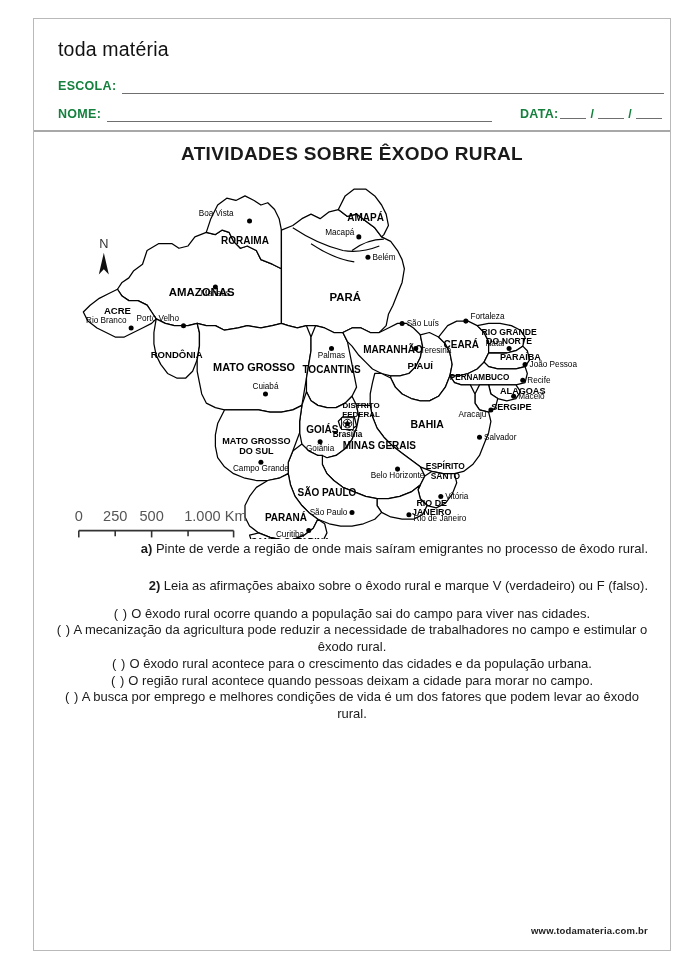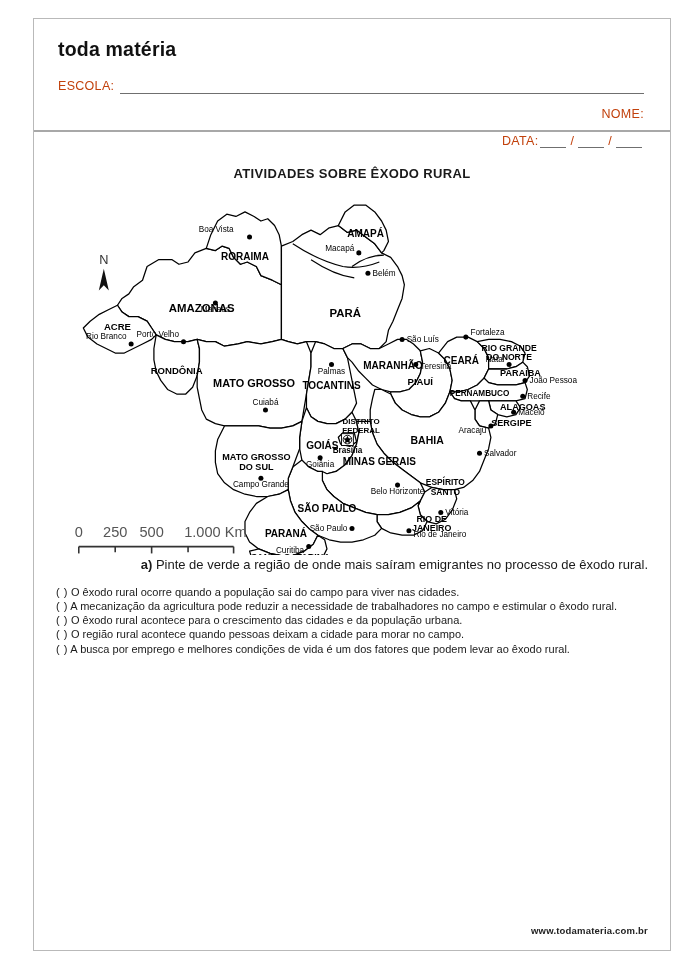--- a/index.html
+++ b/index.html
@@ -28,68 +28,69 @@
   #header {
     position: relative;
     height: 113px;
     border-bottom: 2px solid #a8a8a8;
     padding: 0 24px;
   }
   #logo {
     position: absolute;
     left: 24px; top: 19px;
     font-size: 19.5px;
-    font-weight: bold;
+    font-weight: normal;
     letter-spacing: 0.2px;
     color: #111;
   }
   .field-row {
     position: absolute;
-    left: 24px; right: 26px;
+    left: 24px; right: 6px;
     display: flex;
     align-items: flex-end;
     font-size: 12.5px;
     letter-spacing: 0.3px;
-    color: #c2410c;
+    color: #15803d;
+    font-weight: bold;
   }
   #row-escola { top: 60px; }
-  #row-nome   { top: 88px; flex-direction: column; }
+  #row-nome   { top: 88px; }
   .field-label { white-space: nowrap; padding-bottom: 1px; }
   .rule {
     flex: 1 1 auto;
     border-bottom: 1px solid #6f6f6f;
     margin-left: 6px;
     height: 12px;
   }
   #data-group {
     display: flex;
-    align-items: center;
+    align-items: flex-start;
     margin-left: 28px;
     white-space: nowrap;
   }
   .blank {
     display: inline-block;
     width: 26px;
     border-bottom: 1px solid #6f6f6f;
     height: 12px;
     margin: 0 2px;
   }
   .slash { padding: 0 2px 1px; font-size: 12.5px; }
 
   
   #content {
     position: relative;
     padding: 0 22px;
   }
   #title {
     text-align: center;
-    font-size: 13px;
+    font-size: 19px;
     font-weight: bold;
     letter-spacing: 0.35px;
-    margin-top: 34px;
+    margin-top: 11px;
   }
   .q-line {
     font-size: 13px;
     line-height: 1.33;
     margin-top: 13px;
   }
   .q-num { font-weight: bold; }
 
   
   #map-wrap {
@@ -105,23 +106,24 @@
   .item {
     font-size: 13px;
     line-height: 1.29;
     margin: 0;
     text-align: right;
   }
   .item b { font-weight: bold; }
   #block-q2 { margin-top: 20px; }
   #block-tf { margin-top: 11px; }
   .tf-item {
-    font-size: 11px;
+    font-size: 13px;
     line-height: 1.29;
     margin: 0;
+    text-align: center;
   }
   .tf-paren { letter-spacing: 0.5px; }
 
   #footer {
     position: absolute;
     right: 22px; bottom: 14px;
     font-size: 9.5px;
     font-weight: bold;
     letter-spacing: 0.2px;
     color: #222;
@@ -396,20 +398,25 @@
         </g>
       </svg>
     </div>
 
     <div id="block-abc">
       <p class="item">
         <b>a)</b><span> Pinte de verde a região de onde mais saíram emigrantes no processo de êxodo rural.</span>
       </p>
     </div>
 
+    <div id="block-q2">
+      <p class="item">
+        <b>2)</b><span> Leia as afirmações abaixo sobre o êxodo rural e marque V (verdadeiro) ou F (falso).</span>
+      </p>
+    </div>
 
     <div id="block-tf">
       <p class="tf-item">
         <span class="tf-paren">(    )</span><span> O êxodo rural ocorre quando a população sai do campo para viver nas cidades.</span>
       </p>
       <p class="tf-item">
         <span class="tf-paren">(    )</span><span> A mecanização da agricultura pode reduzir a necessidade de trabalhadores no campo e estimular o êxodo rural.</span>
       </p>
       <p class="tf-item">
         <span class="tf-paren">(    )</span><span> O êxodo rural acontece para o crescimento das cidades e da população urbana.</span>

